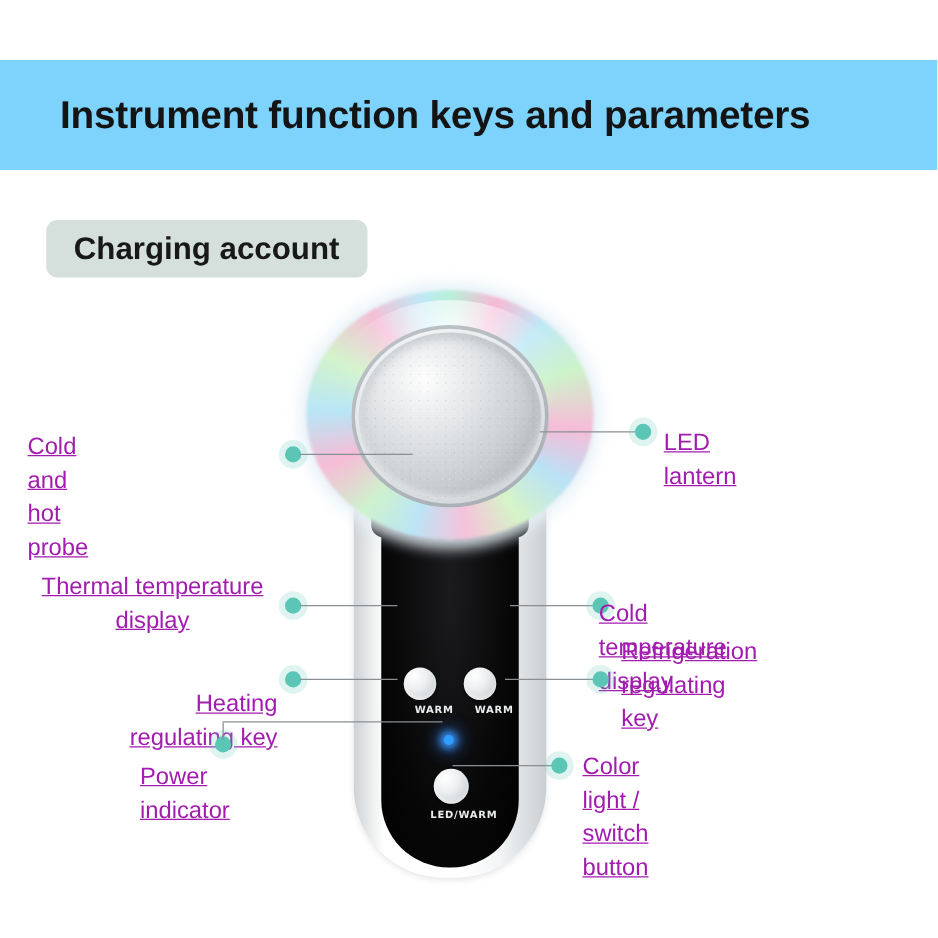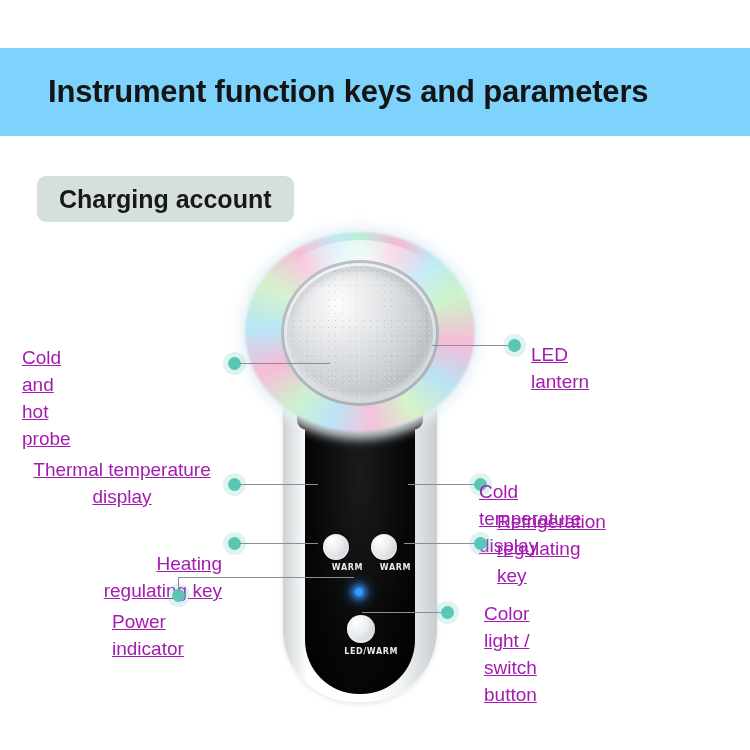--- a/index.html
+++ b/index.html
@@ -269,16 +269,16 @@
   <div class="callout">
     <div class="leader" style="left:404px;top:543px;width:76px;"></div>
     <div class="dot" style="left:474px;top:537px;"></div>
     <div class="callout-text" style="left:497px;top:508px;">Refrigeration
 regulating key</div>
   </div>
 
   <div class="callout">
     <div class="leader" style="left:362px;top:612px;width:86px;"></div>
     <div class="dot" style="left:441px;top:606px;"></div>
-    <div class="callout-text" style="left:484px;top:600px;">Color light / switch button</div>
+    <div class="callout-text" style="left:466px;top:600px;">Color light / switch button</div>
   </div>
 
 </div>
 
 </body></html>

